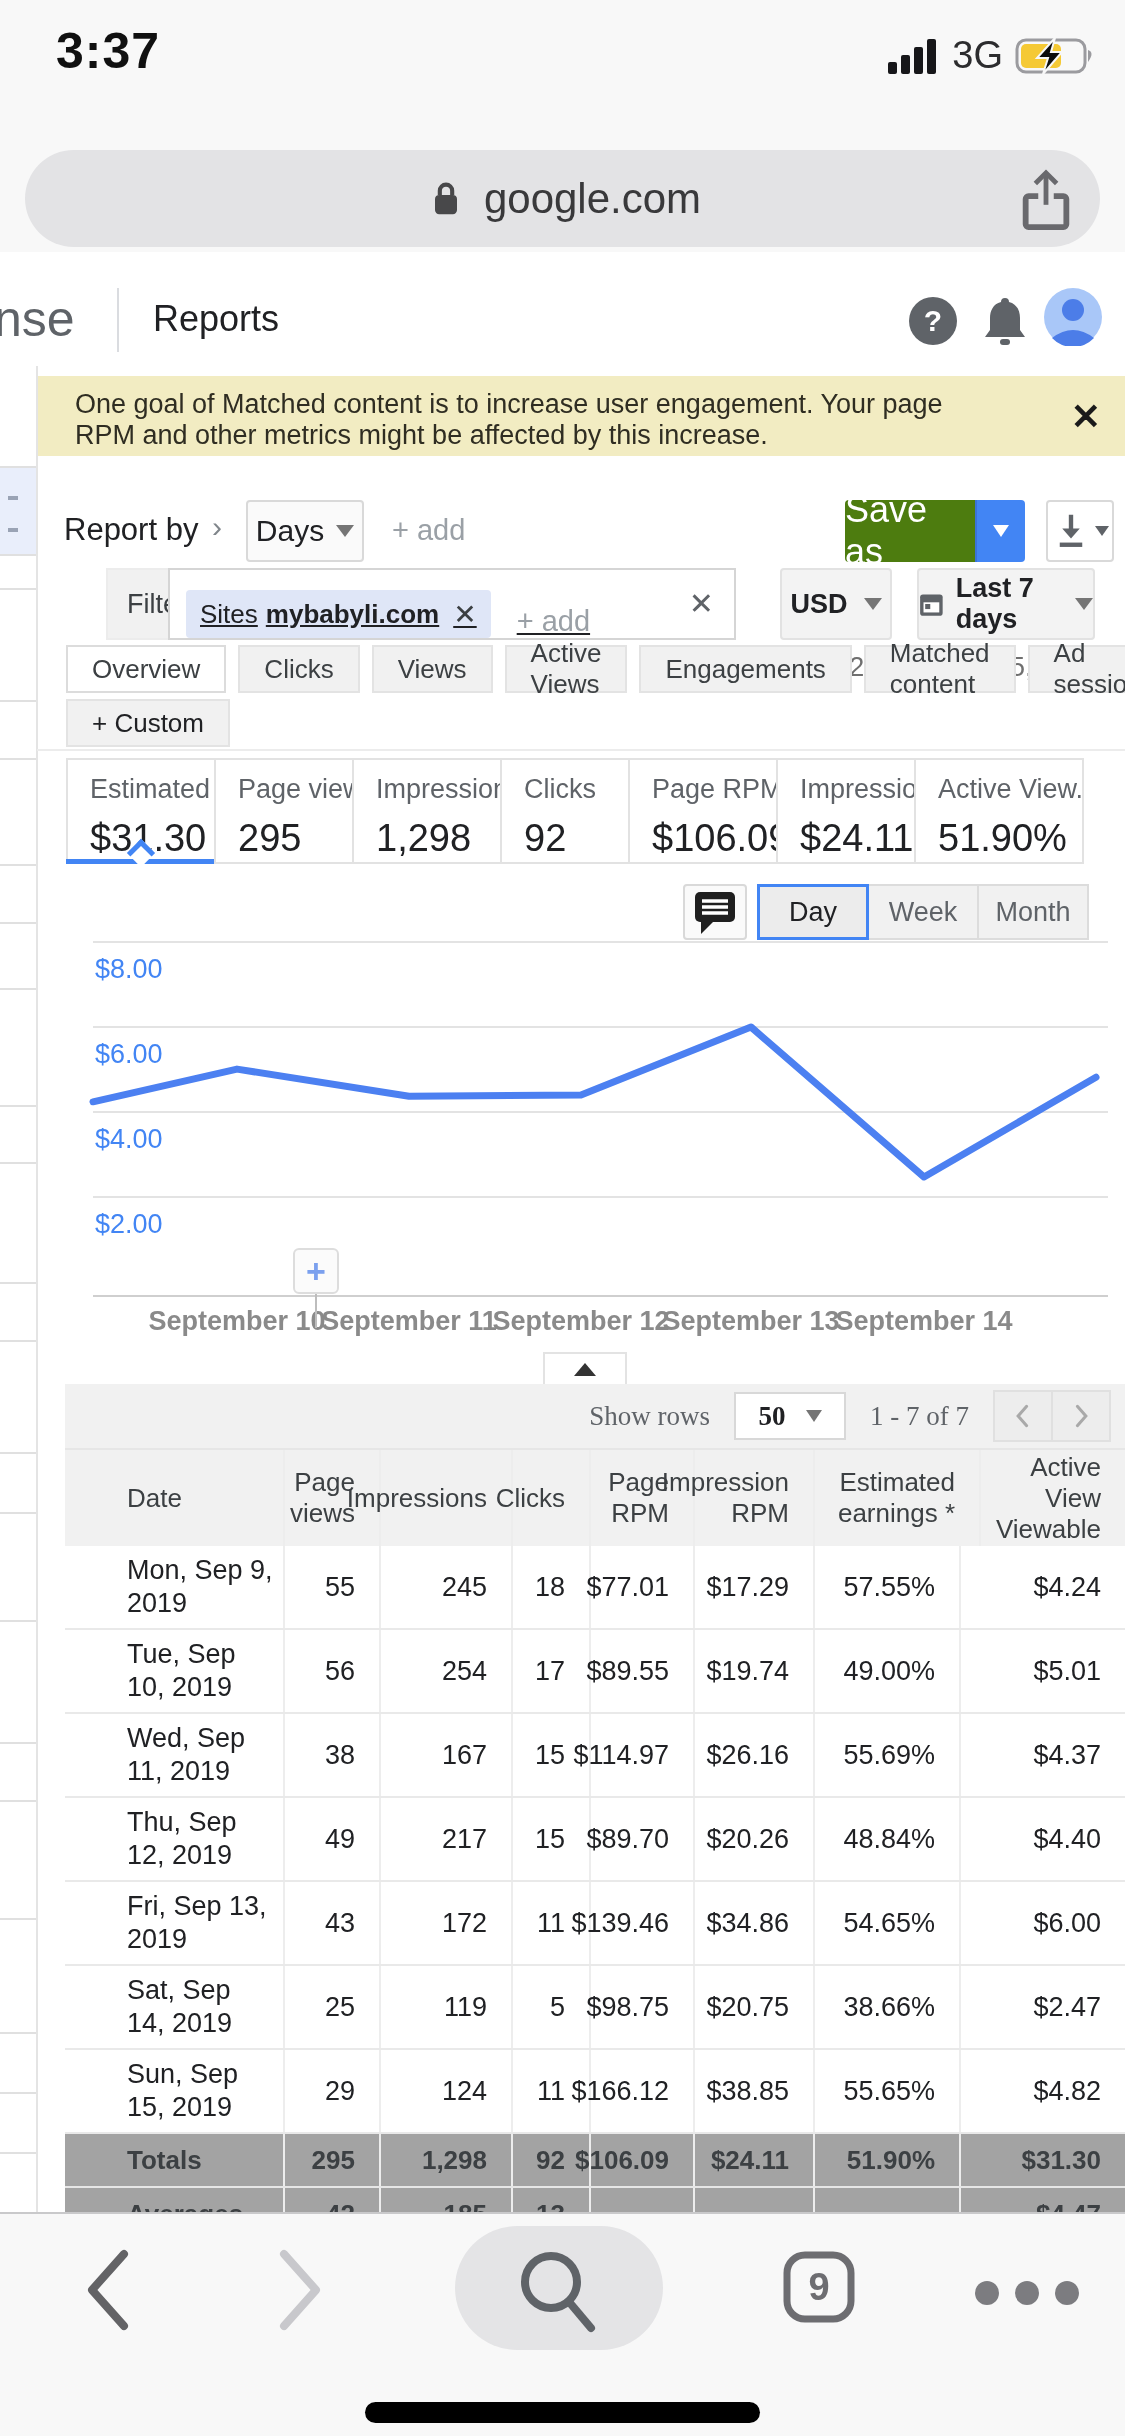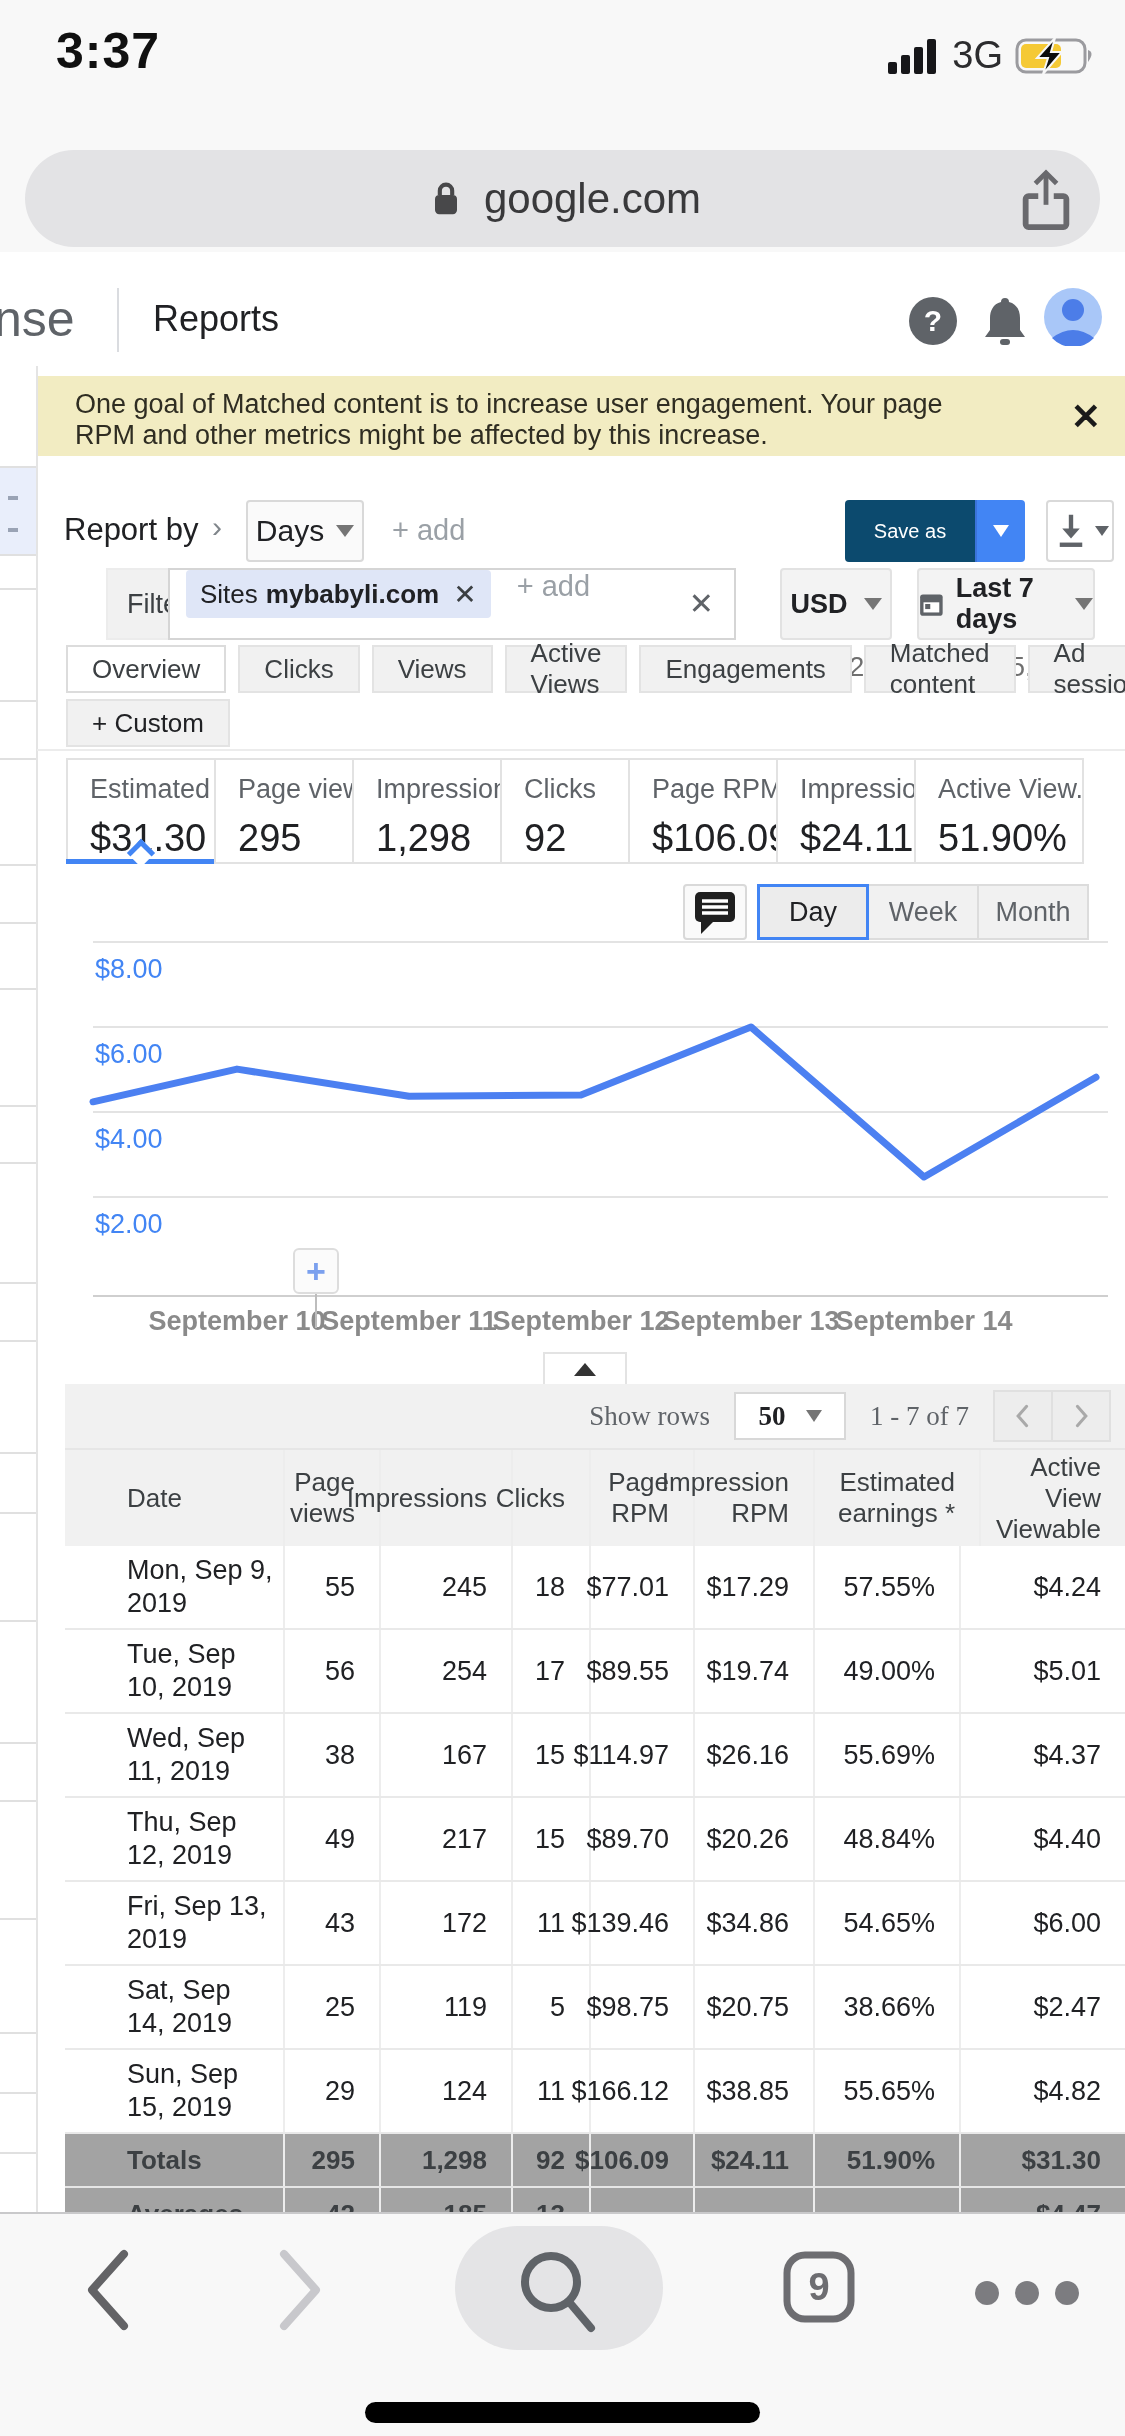--- a/index.html
+++ b/index.html
@@ -30,28 +30,28 @@
   .rail-hl{position:absolute;left:0;width:36px;background:#e9eefb;}
   .rail-dot{position:absolute;left:8px;width:10px;height:4px;background:#9aa3b5;}
   
   .rep-label{position:absolute;left:64px;top:512px;font-size:31px;color:#202124;}
   .rep-chev{position:absolute;left:212px;top:510px;font-size:30px;color:#80868b;}
   .btn{box-sizing:border-box;display:flex;align-items:center;justify-content:center;border:2px solid #d9d9d9;background:#fafafa;border-radius:4px;}
   .days-btn{position:absolute;left:246px;top:500px;width:118px;height:62px;gap:12px;font-size:30px;color:#202124;}
   .add-link{position:absolute;left:392px;top:514px;font-size:29px;color:#9aa0a6;}
   .caret{width:0;height:0;border-left:9px solid transparent;border-right:9px solid transparent;border-top:12px solid #757575;}
   .saveas{position:absolute;left:845px;top:500px;height:62px;display:flex;border-radius:4px;overflow:hidden;}
-  .saveas-main{width:130px;background:#0c4a6e;color:#fff;font-size:20px;display:flex;align-items:center;justify-content:center;}
+  .saveas-main{width:130px;background:#4d7c0f;color:#fff;font-size:36px;display:flex;align-items:center;justify-content:center;}
   .saveas-caret{width:48px;background:#4285f4;border-left:2px solid #3b73d9;display:flex;align-items:center;justify-content:center;}
   .saveas-caret .caret{border-top-color:#fff;border-left-width:8px;border-right-width:8px;}
   .dl-btn{position:absolute;left:1046px;top:500px;width:68px;height:62px;background:#fff;gap:4px;}
   .dl-btn .caret{border-top-color:#5f6368;border-left-width:7px;border-right-width:7px;border-top-width:10px;}
   
   .filter-lbl{position:absolute;left:66px;top:568px;width:102px;height:72px;background:#f1f1f1;display:flex;align-items:center;justify-content:center;font-size:27px;color:#3c4043;box-sizing:border-box;border:2px solid #ececec;margin-left:40px;}
-  .filter-input{position:absolute;left:168px;top:568px;width:568px;height:72px;background:#fff;border:2px solid #d5d5d5;box-sizing:border-box;display:flex;align-items:flex-start;}
+  .filter-input{position:absolute;left:168px;top:568px;width:568px;height:72px;background:#fff;border:2px solid #d5d5d5;box-sizing:border-box;display:flex;align-items:flex-end;text-decoration:underline;}
   .chip{margin-left:16px;height:48px;background:#dfe6f7;border-radius:4px;display:flex;align-items:center;padding:0 14px;gap:8px;font-size:26px;color:#202124;}
   .chip b{font-weight:700;}
   .chip-x{font-size:28px;color:#3c4043;margin-left:6px;}
   .flt-add{margin-left:26px;font-size:29px;color:#9aa0a6;}
   .flt-clear{position:absolute;right:20px;top:16px;font-size:30px;color:#5f6368;}
   .usd-btn{position:absolute;left:780px;top:568px;width:112px;height:72px;background:#f3f3f3;border-color:#e2e2e2;gap:16px;font-size:27px;font-weight:700;color:#202124;}
   .date-btn{position:absolute;left:917px;top:568px;width:178px;height:72px;background:#f3f3f3;border-color:#e2e2e2;gap:12px;font-size:27px;font-weight:700;color:#202124;}
   .date-range{position:absolute;right:25px;top:652px;font-size:27px;color:#6f6f6f;}
   
   .tabs{position:absolute;left:66px;top:645px;display:flex;gap:12px;}

